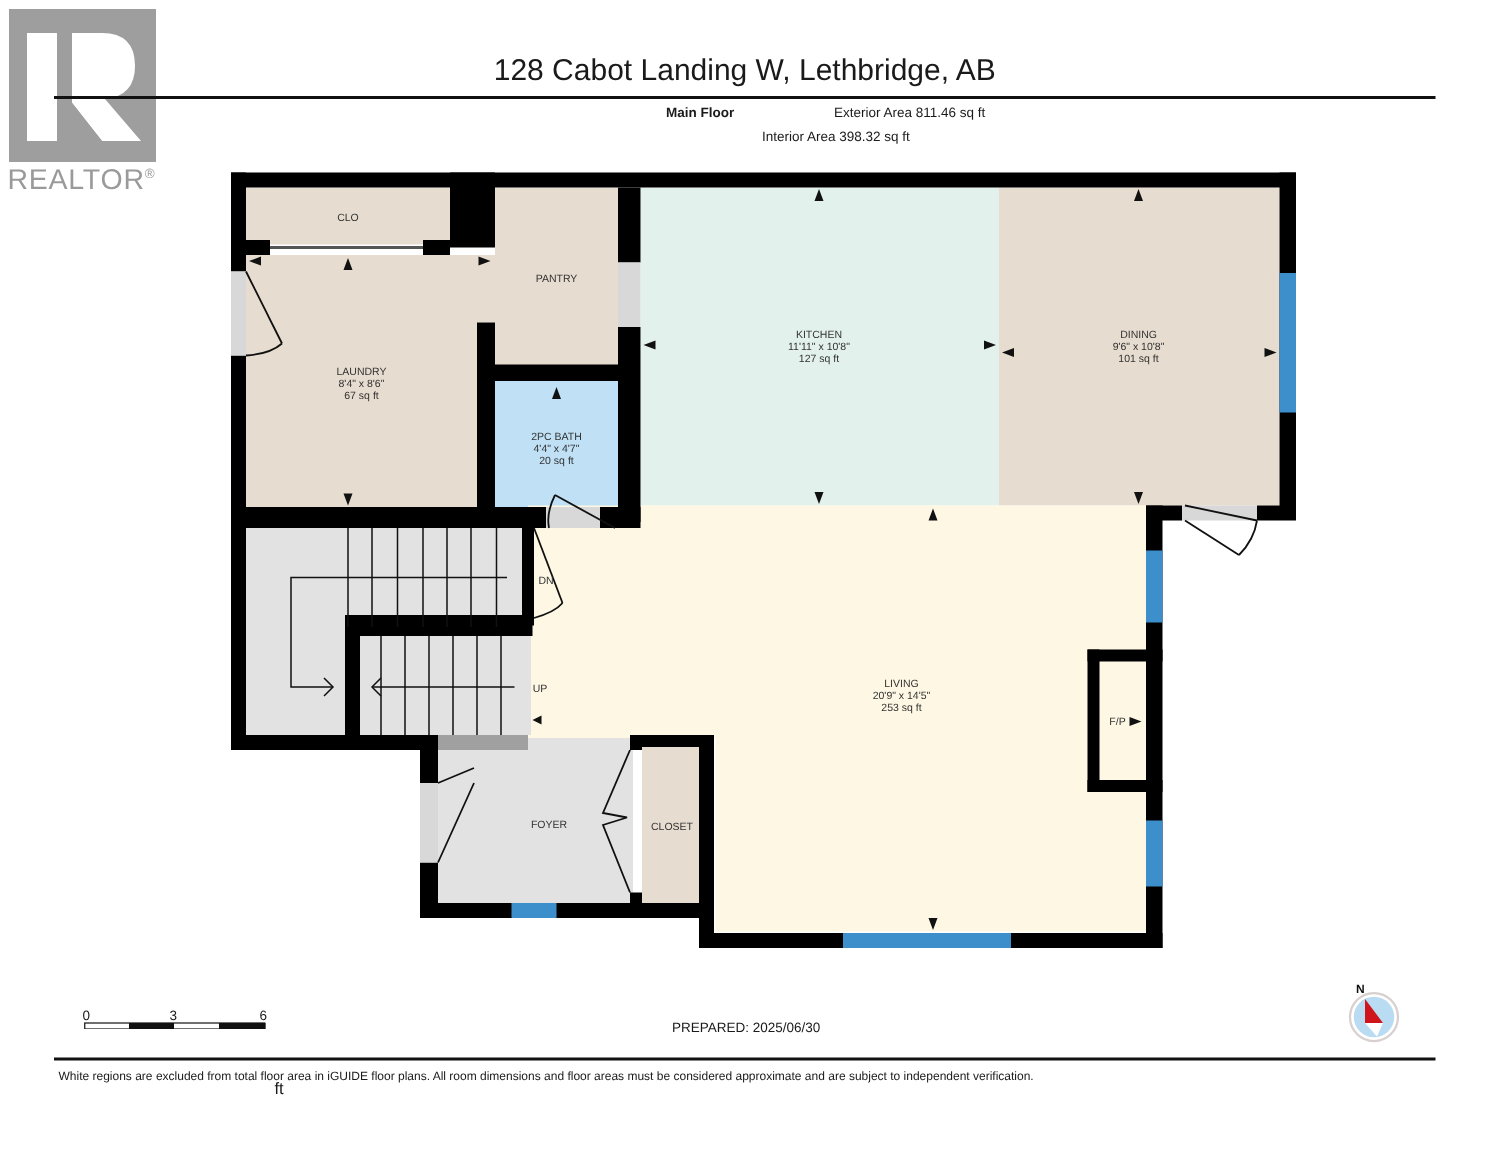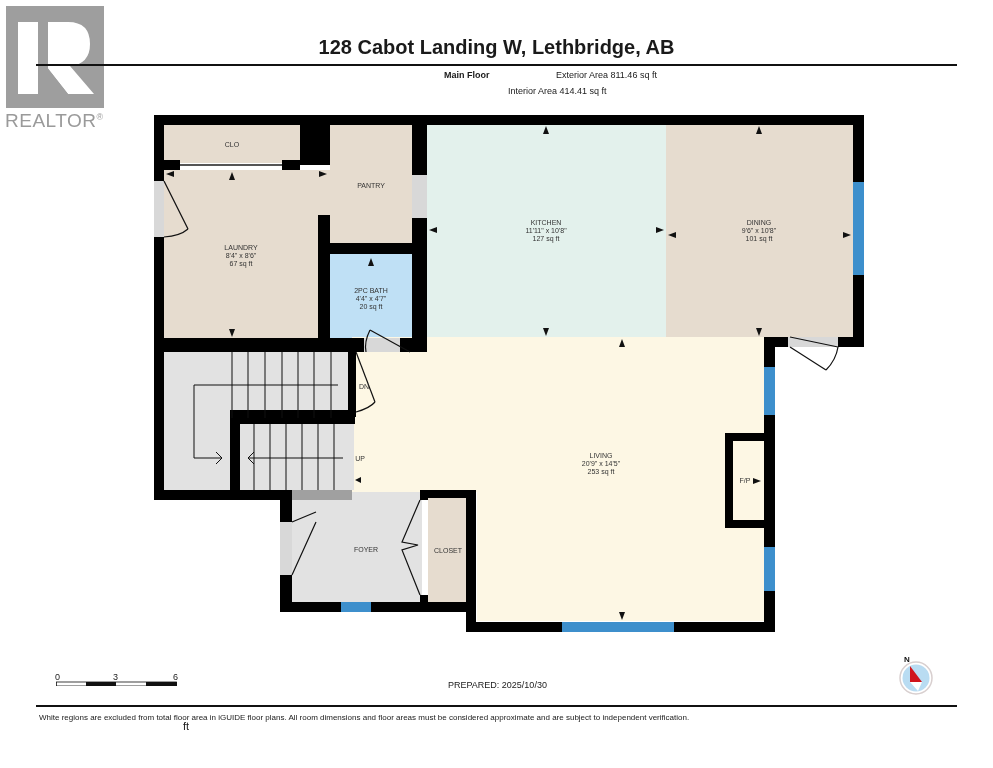--- a/index.html
+++ b/index.html
@@ -1,21 +1,21 @@
 <!DOCTYPE html>
 <html><head>
 <meta charset="utf-8">
 <style>
   html, body { margin: 0; padding: 0; background: #ffffff; }
   body { width: 993px; height: 768px; position: relative; overflow: hidden; font-family: "Liberation Sans", sans-serif; color: #1a1a1a; }
   .logo { position: absolute; left: 6px; top: 6px; width: 100px; height: 104px; }
   .logo-box { position: absolute; left: 0; top: 0; width: 98px; height: 102px; background: #9e9e9e; }
   .logo-text { position: absolute; left: 5px; top: 110px; font-size: 19px; color: #9a9a9a; letter-spacing: 0.5px; }
   .logo-text sup { font-size: 9px; }
-  .title { position: absolute; left: 0; width: 993px; top: 36px; text-align: center; font-size: 20px; font-weight: bold; }
+  .title { position: absolute; left: 0; width: 993px; top: 36px; text-align: center; font-size: 20px; font-weight: normal; }
   .title-rule { position: absolute; left: 36px; top: 64px; width: 921px; height: 2px; background: #111; }
   .floor-label { position: absolute; left: 444px; top: 70px; font-size: 9px; font-weight: bold; }
   .area-line { position: absolute; left: 508px; font-size: 9px; }
   .area-ext { top: 70px; margin-left: 48px; }
   .area-int { top: 86px; }
   svg.plan { position: absolute; left: 0; top: 0; }
   .room-label { font-family: "Liberation Sans", sans-serif; font-size: 7px; fill: #333; text-anchor: middle; }
   .scale { position: absolute; left: 56px; top: 672px; }
   .scale-num { position: absolute; top: 672px; font-size: 9px; }
   .prepared { position: absolute; left: 448px; top: 680px; font-size: 9px; }
@@ -35,21 +35,21 @@
       <rect x="36" y="16" width="6" height="72" fill="#9e9e9e"></rect>
     </svg>
   </div>
 </div>
 <div class="logo-text"><span>REALTOR</span><sup>®</sup></div>
 
 <div class="title">128 Cabot Landing W, Lethbridge, AB</div>
 <div class="title-rule"></div>
 <div class="floor-label">Main Floor</div>
 <div class="area-line area-ext">Exterior Area 811.46 sq ft</div>
-<div class="area-line area-int">Interior Area 414.41 sq ft</div>
+<div class="area-line area-int">Interior Area 398.32 sq ft</div>
 
 <svg class="plan" width="993" height="768" viewBox="0 0 993 768">
 
   <rect x="164" y="125" width="136" height="38" fill="#e6dccf"></rect>
   <rect x="164" y="170" width="155" height="168" fill="#e6dccf"></rect>
   <rect x="330" y="125" width="82" height="120" fill="#e6dccf"></rect>
   <rect x="300" y="170" width="32" height="45" fill="#e6dccf"></rect>
   <rect x="329" y="254" width="84" height="84" fill="#bfe0f5"></rect>
   <rect x="427" y="125" width="239" height="212" fill="#e3f1ec"></rect>
   <rect x="666" y="125" width="187" height="212" fill="#e6dccf"></rect>
@@ -195,21 +195,21 @@
 <div class="scale-num" style="left:55px;">0</div>
 <div class="scale-num" style="left:113px;">3</div>
 <div class="scale-num" style="left:173px;">6</div>
 <svg class="scale" width="140" height="14" viewBox="0 0 140 14">
   <rect x="0.5" y="10" width="120" height="4" fill="#fff" stroke="#111" stroke-width="0.8"></rect>
   <rect x="30" y="10" width="30" height="4" fill="#111"></rect>
   <rect x="90" y="10" width="31" height="4" fill="#111"></rect>
 </svg>
 <div class="scale-num" style="left:183px; top:720px; font-size:11px;">ft</div>
 
-<div class="prepared">PREPARED: 2025/10/30</div>
+<div class="prepared">PREPARED: 2025/06/30</div>
 
 <div class="compass">
   <svg width="40" height="42" viewBox="0 0 40 42">
     <text x="8" y="8" font-size="8" font-weight="bold" fill="#111" font-family="Liberation Sans, sans-serif">N</text>
     <circle cx="20" cy="24" r="16" fill="#ffffff" stroke="#d8cfcf" stroke-width="1.5"></circle>
     <circle cx="20" cy="24" r="13.5" fill="#b9dcf2"></circle>
     <polygon points="14,12 26,28 14,28" fill="#d0141c"></polygon>
     <polygon points="14,28 26,28 22,37" fill="#ffffff"></polygon>
   </svg>
 </div>

